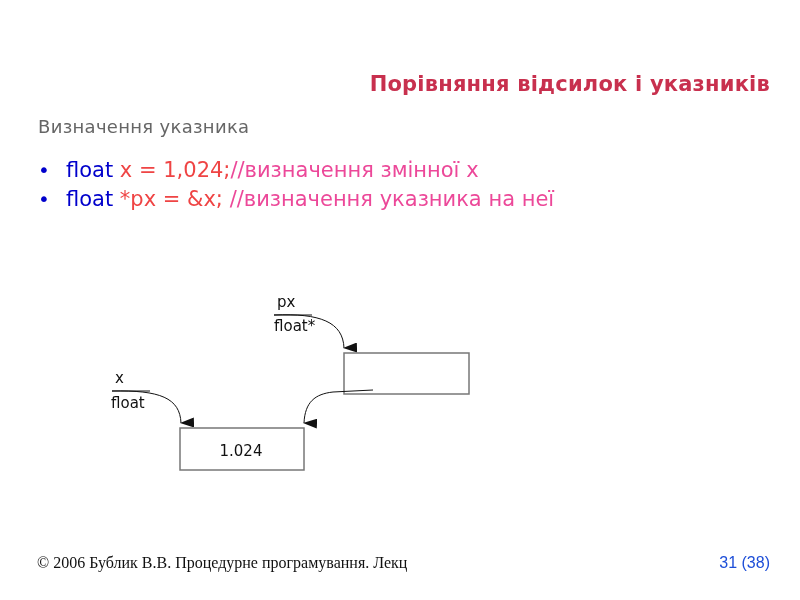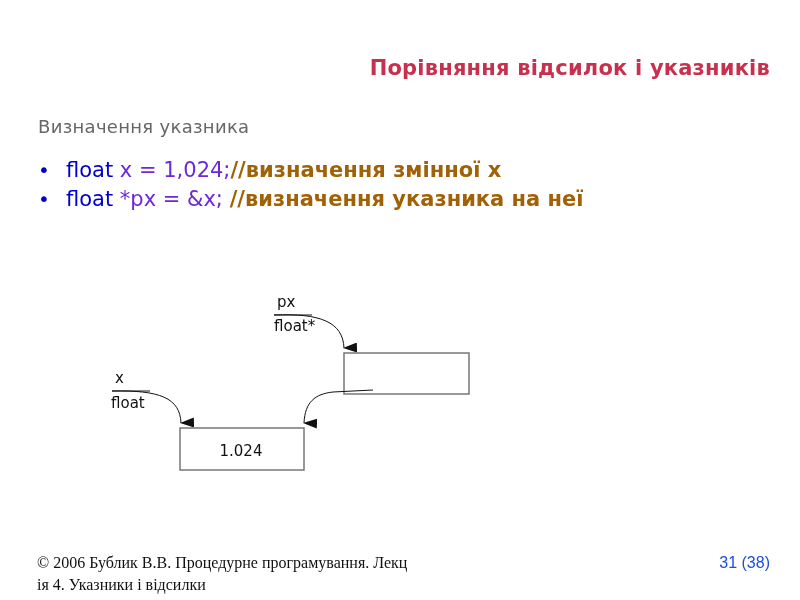--- a/index.html
+++ b/index.html
@@ -1,36 +1,36 @@
 <!DOCTYPE html>
 <html><head>
   <meta charset="utf-8">
   <style>
     html, body { margin: 0; padding: 0; }
     body {
       width: 800px; height: 600px; background: #ffffff; position: relative; overflow: hidden;
       font-family: "DejaVu Sans", sans-serif;
     }
     .title {
-      position: absolute; right: 30px; top: 56px;
+      position: absolute; right: 30px; top: 72px;
       font-family: "DejaVu Sans", sans-serif; font-weight: bold; font-size: 21px;
       color: #c8304e; letter-spacing: 0.2px; white-space: nowrap;
     }
     .subheading {
       position: absolute; left: 38px; top: 116px;
       font-size: 18px; color: #666666; white-space: nowrap; letter-spacing: 0.3px;
     }
     .bullet-line {
       position: absolute; left: 38px; font-size: 21px; white-space: nowrap;
       color: #666666;
     }
     .bullet-line .dot { color: #0000cc; display: inline-block; width: 28px; font-size: 20px; }
     .kw { color: #0000cc; }
-    .code { color: #6d28d9; }
-    .cmt { color: #a16207; font-weight: bold; }
+    .code { color: #ef4444; }
+    .cmt { color: #ec4899; }
     .line1 { top: 158px; }
     .line2 { top: 187px; }
     svg.diagram { position: absolute; left: 0; top: 0; }
     .dlabel { font-family: "DejaVu Sans", sans-serif; font-size: 15px; fill: #111111; }
     .footer {
       position: absolute; left: 37px; top: 552px; width: 500px;
       font-family: Liberation Serif, serif; font-size: 16px; color: #111111; line-height: 22px;
     }
     .pagenum {
       position: absolute; right: 30px; top: 552px;
@@ -74,15 +74,14 @@
 
   <line x1="333" y1="392" x2="373" y2="390" stroke="#111111" stroke-width="1"></line>
   <path d="M333,392 C315,394 305,402 304,423" fill="none" stroke="#111111" stroke-width="1" marker-end="url(#arrowhead)"></path>
 
   <rect x="180" y="428" width="124" height="42" fill="#ffffff" stroke="#777777" stroke-width="1.5"></rect>
   <text class="dlabel" x="241" y="456" text-anchor="middle">1.024</text>
 </svg>
 
 <div class="footer">
   <div>© 2006 Бублик В.В. Процедурне програмування. Лекц</div>
-  <div>ія 4. Указники і відсилки</div>
 </div>
 <div class="pagenum">31 (38)</div>
 
 </body></html>

